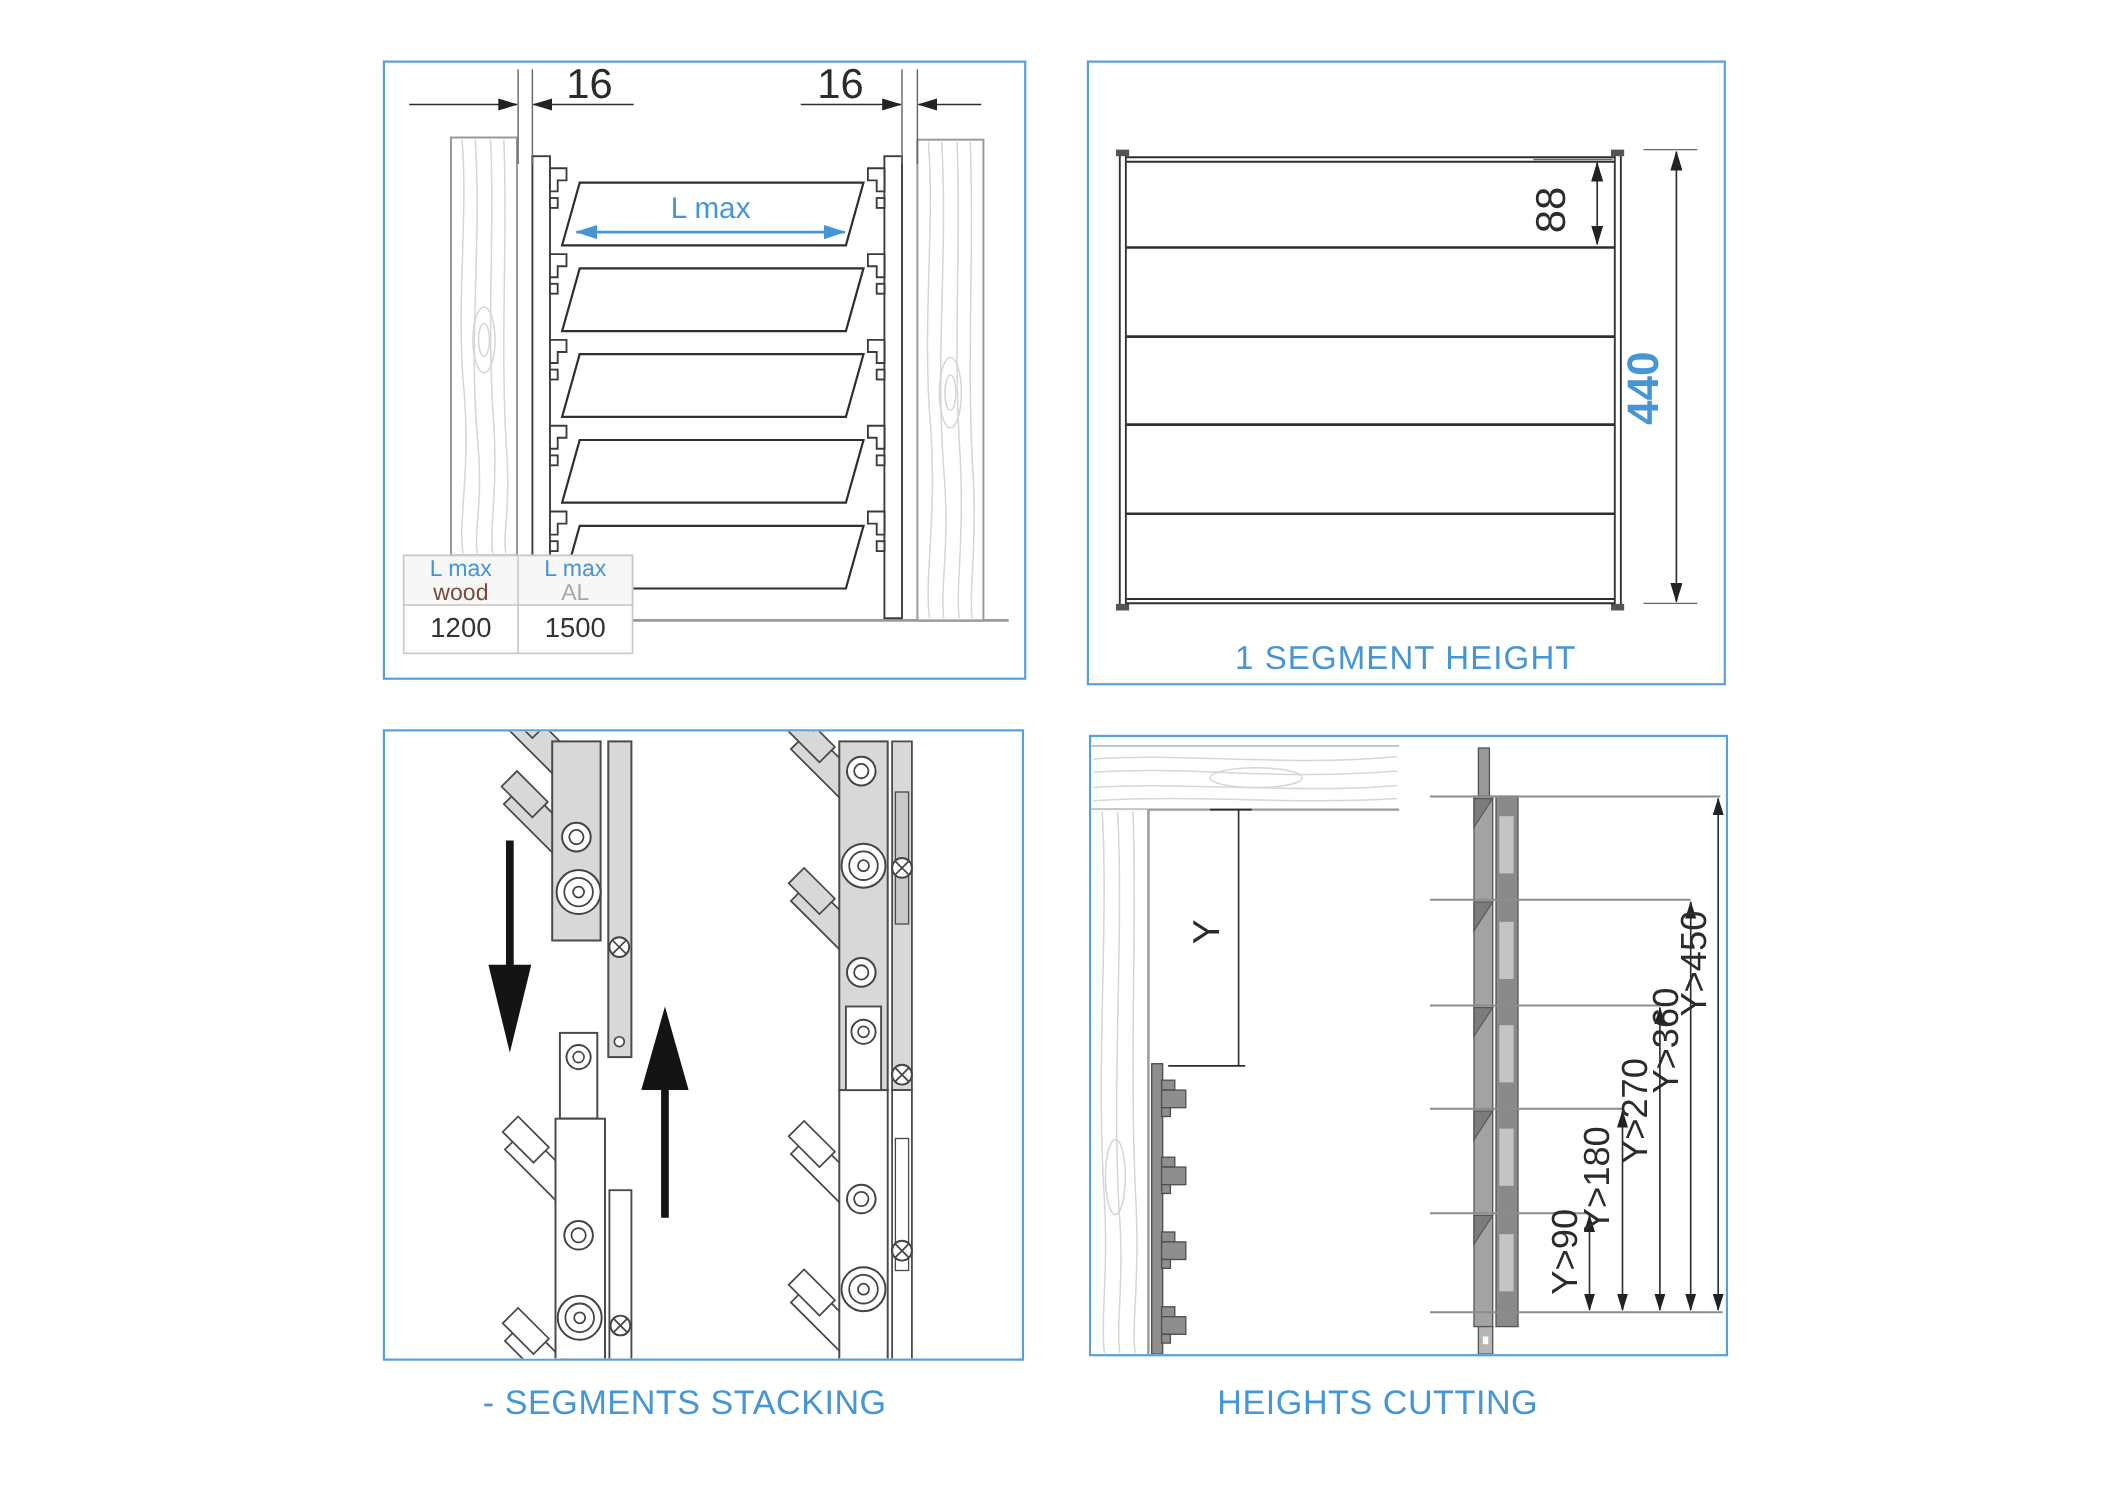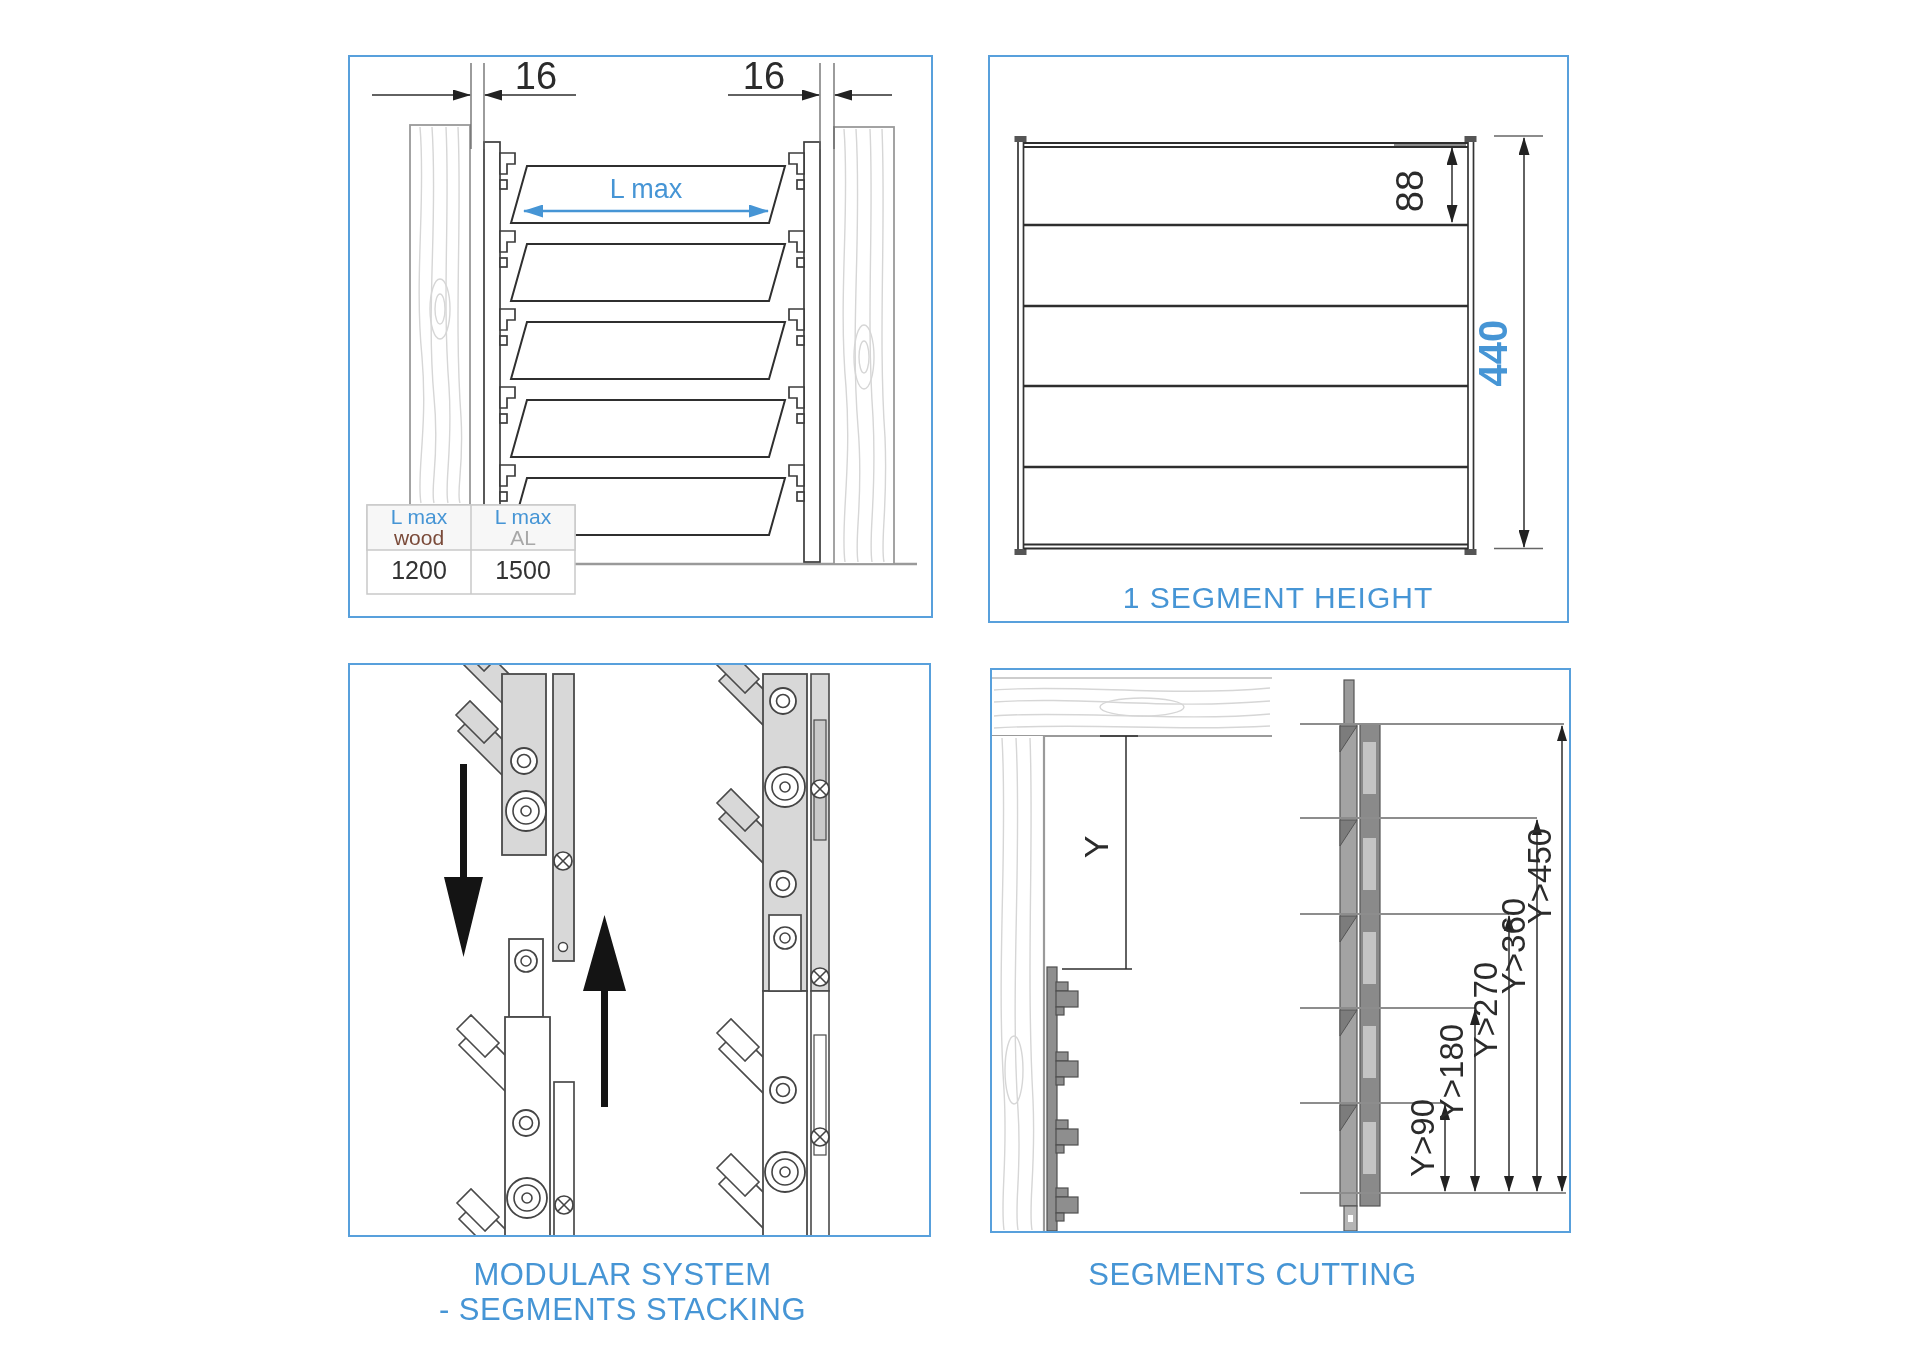--- a/index.html
+++ b/index.html
@@ -352,20 +352,19 @@
         <text transform="translate(442,468) rotate(-90)" text-anchor="middle" font-size="33" fill="#2b2b2b">Y&gt;90</text>
         <text transform="translate(471,402) rotate(-90)" text-anchor="middle" font-size="33" fill="#2b2b2b">Y&gt;180</text>
         <text transform="translate(505,340) rotate(-90)" text-anchor="middle" font-size="33" fill="#2b2b2b">Y&gt;270</text>
         <text transform="translate(533,276) rotate(-90)" text-anchor="middle" font-size="33" fill="#2b2b2b">Y&gt;360</text>
         <text transform="translate(559,206) rotate(-90)" text-anchor="middle" font-size="33" fill="#2b2b2b">Y&gt;450</text>
       </g>
     </svg>
   </div>
 
   <div class="caption" id="caption-modular">
-    <span>MODULAR SYSTEM</span>
     <span>- SEGMENTS STACKING</span>
   </div>
   <div class="caption" id="caption-cutting">
-    <span>SEGMENTS CUTTING</span>
+    <span>HEIGHTS CUTTING</span>
   </div>
 
 </div>
 
 </body></html>

